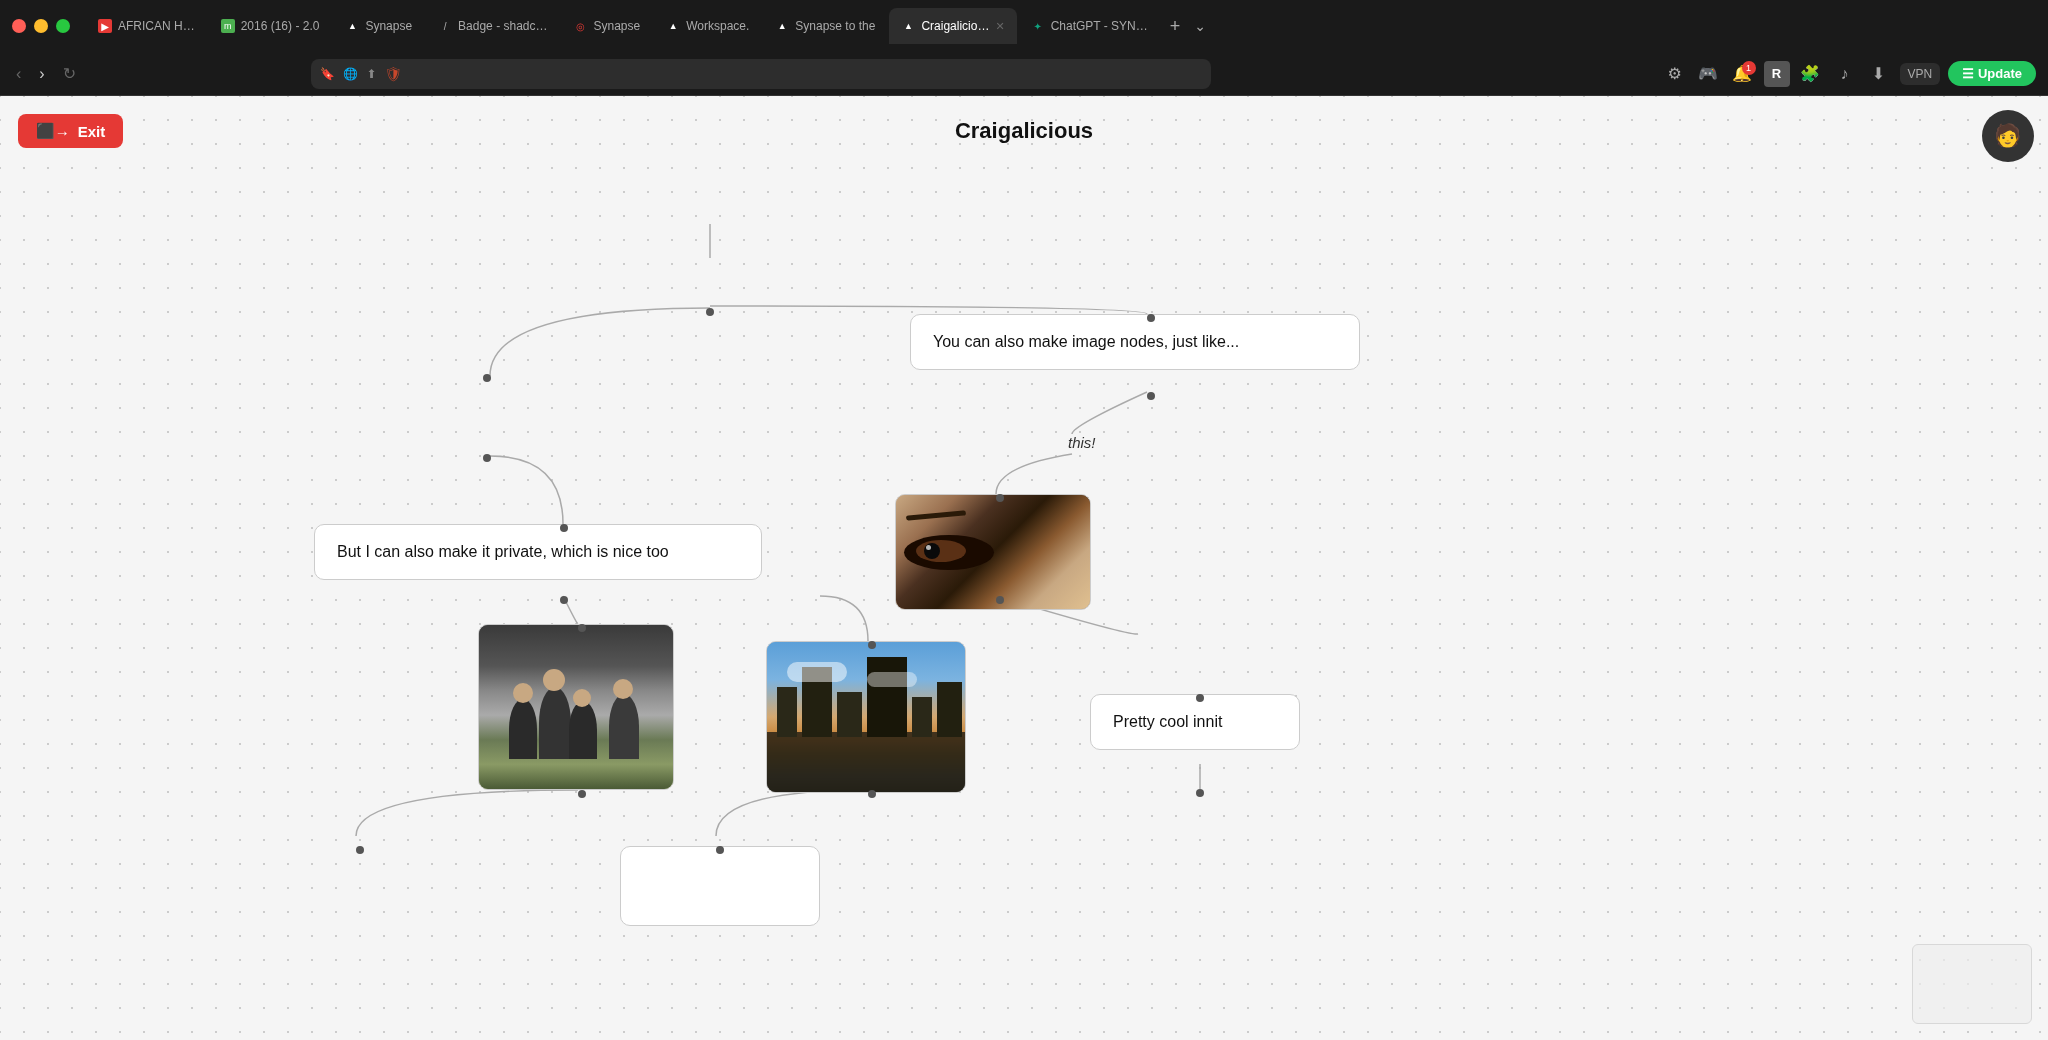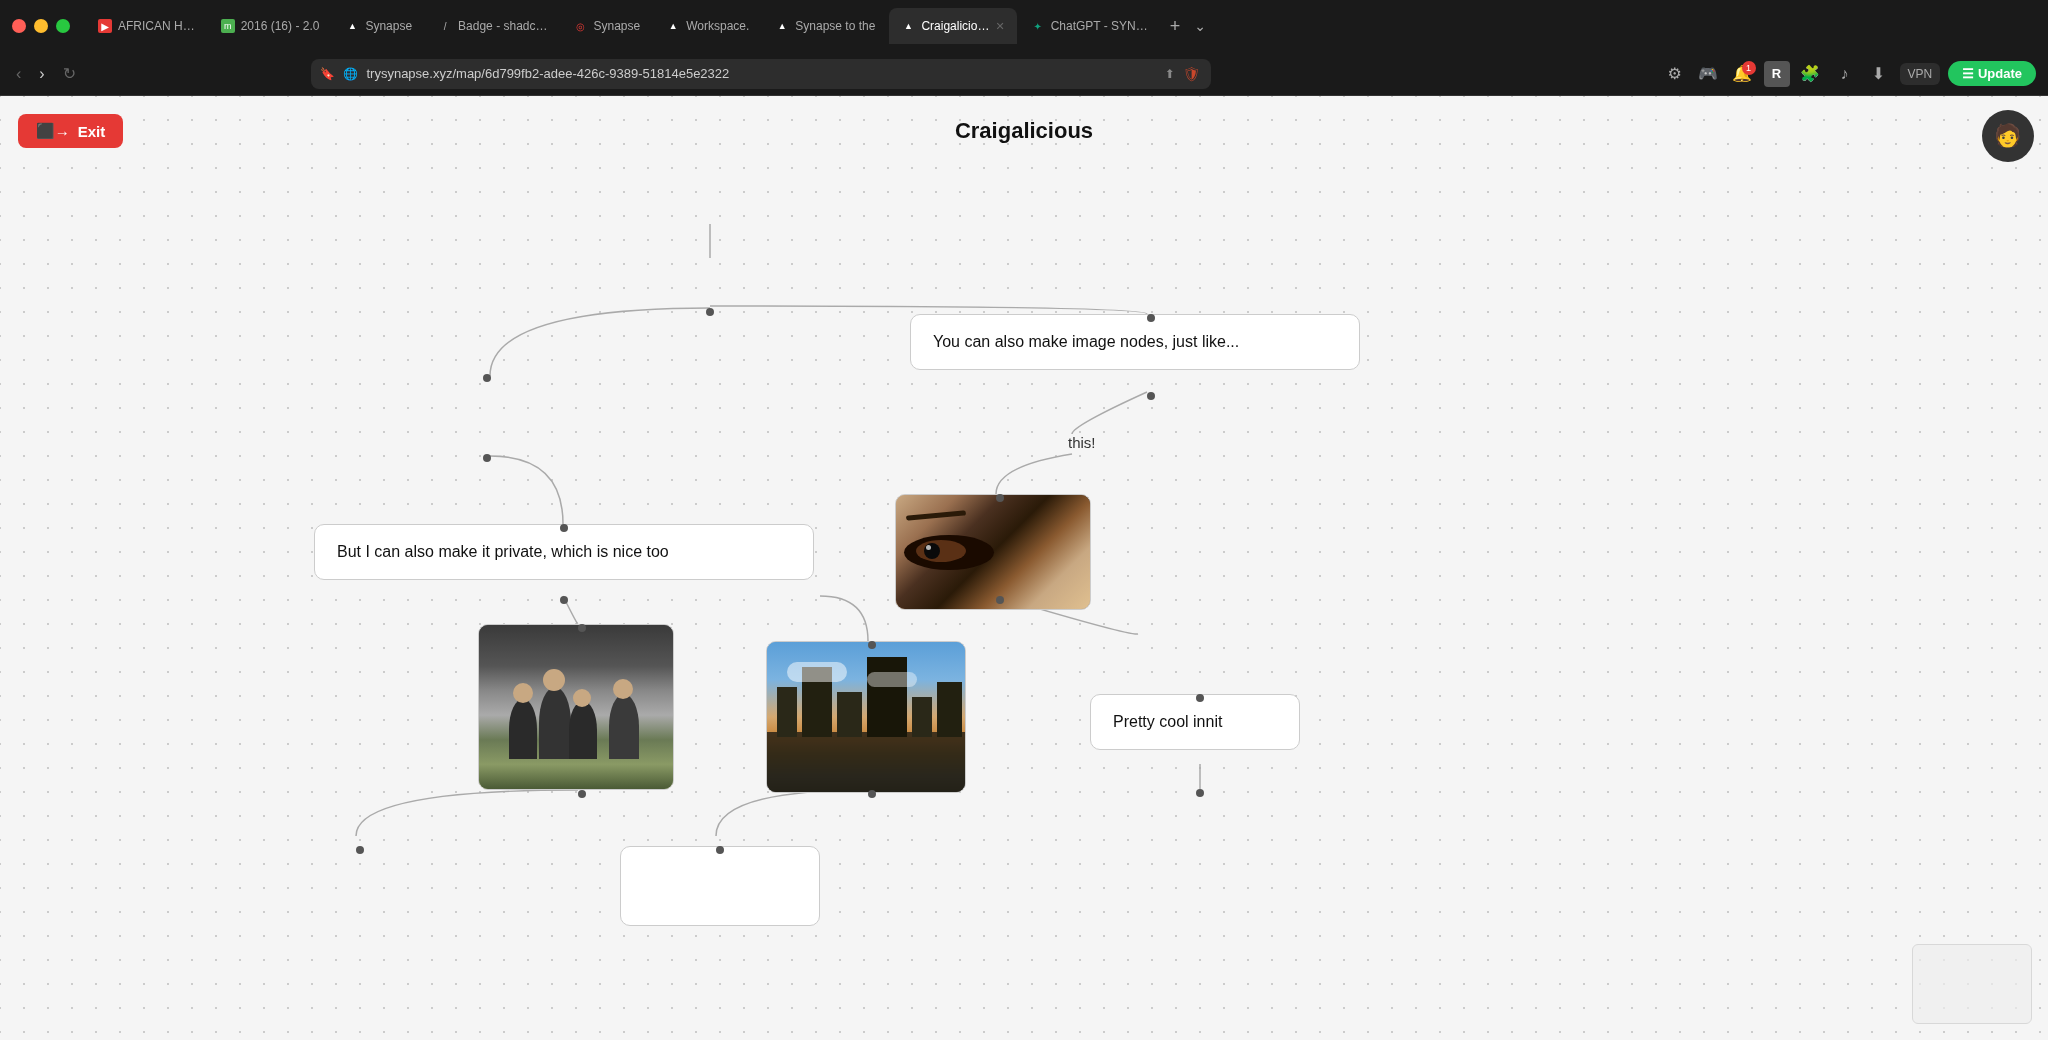--- a/index.html
+++ b/index.html
@@ -366,21 +366,20 @@
   </div>
 </div>
 
 <div id="addressbar">
   <span class="nav-btn">‹</span>
   <span class="nav-btn active">›</span>
   <span class="nav-btn">↻</span>
   <div class="address-box">
     <span class="address-lock">🔖</span>
     <span class="address-lock">🌐</span>
-    <span class="address-text">trysynapse.xyz/map/6d799fb2-adee-426c-9389-51814e5e2322</span>
     <span class="address-lock">⬆</span>
     <span class="address-shield">🛡</span>
   </div>
 
   <div class="toolbar-right">
     <div class="toolbar-icon">⚙</div>
     <div class="toolbar-icon">🎮</div>
     <div class="toolbar-icon" style="position:relative;">
       <span style="font-size:16px;">🔔</span>
       <span style="position:absolute;top:0;right:0;background:#e53935;color:#fff;font-size:9px;border-radius:50%;width:14px;height:14px;display:flex;align-items:center;justify-content:center;">1</span>
@@ -436,33 +435,33 @@
   <div id="user-avatar">🧑</div>
 
 
   <div class="dot" style="left:706px;top:212px;"></div>
 
 
   <div class="dot" style="left:483px;top:358px;"></div>
 
   <div class="dot" style="left:483px;top:278px;"></div>
 
-  <div class="node" style="left:314px;top:428px;width:500px;">
+  <div class="node" style="left:314px;top:428px;width:448px;">
     <span>But I can also make it private, which is nice too</span>
   </div>
   <div class="dot" style="left:560px;top:428px;"></div>
   <div class="dot" style="left:560px;top:500px;"></div>
 
   <div class="node" style="left:910px;top:218px;width:450px;">
     <span>You can also make image nodes, just like...</span>
   </div>
   <div class="dot" style="left:1147px;top:218px;"></div>
   <div class="dot" style="left:1147px;top:296px;"></div>
 
-  <div style="position:absolute;left:1068px;top:338px;font-size:15px;color:#333;z-index:10;">this!</div>
+  <div style="position:absolute;left:1068px;top:338px;font-size:15px;color:#333;z-index:10;font-style:italic;">this!</div>
   <div class="dot" style="left:996px;top:398px;"></div>
 
   <div class="node-image img-eyes" style="left:895px;top:398px;width:196px;height:116px;">
 
     <div style="width:100%;height:100%;background:linear-gradient(135deg,#c8a882 0%,#9a7050 20%,#4a3020 35%,#2a1a08 50%,#8a5a30 65%,#c8a882 80%,#e0c090 100%);position:relative;">
 
       <div style="position:absolute;top:18px;left:10px;width:60px;height:5px;background:#2a1a08;border-radius:3px;transform:rotate(-5deg);"></div>
 
       <div style="position:absolute;top:40px;left:8px;width:90px;height:35px;background:#1a0a00;border-radius:50%;"></div>
       <div style="position:absolute;top:45px;left:20px;width:50px;height:22px;background:#5a3015;border-radius:50%;"></div>

